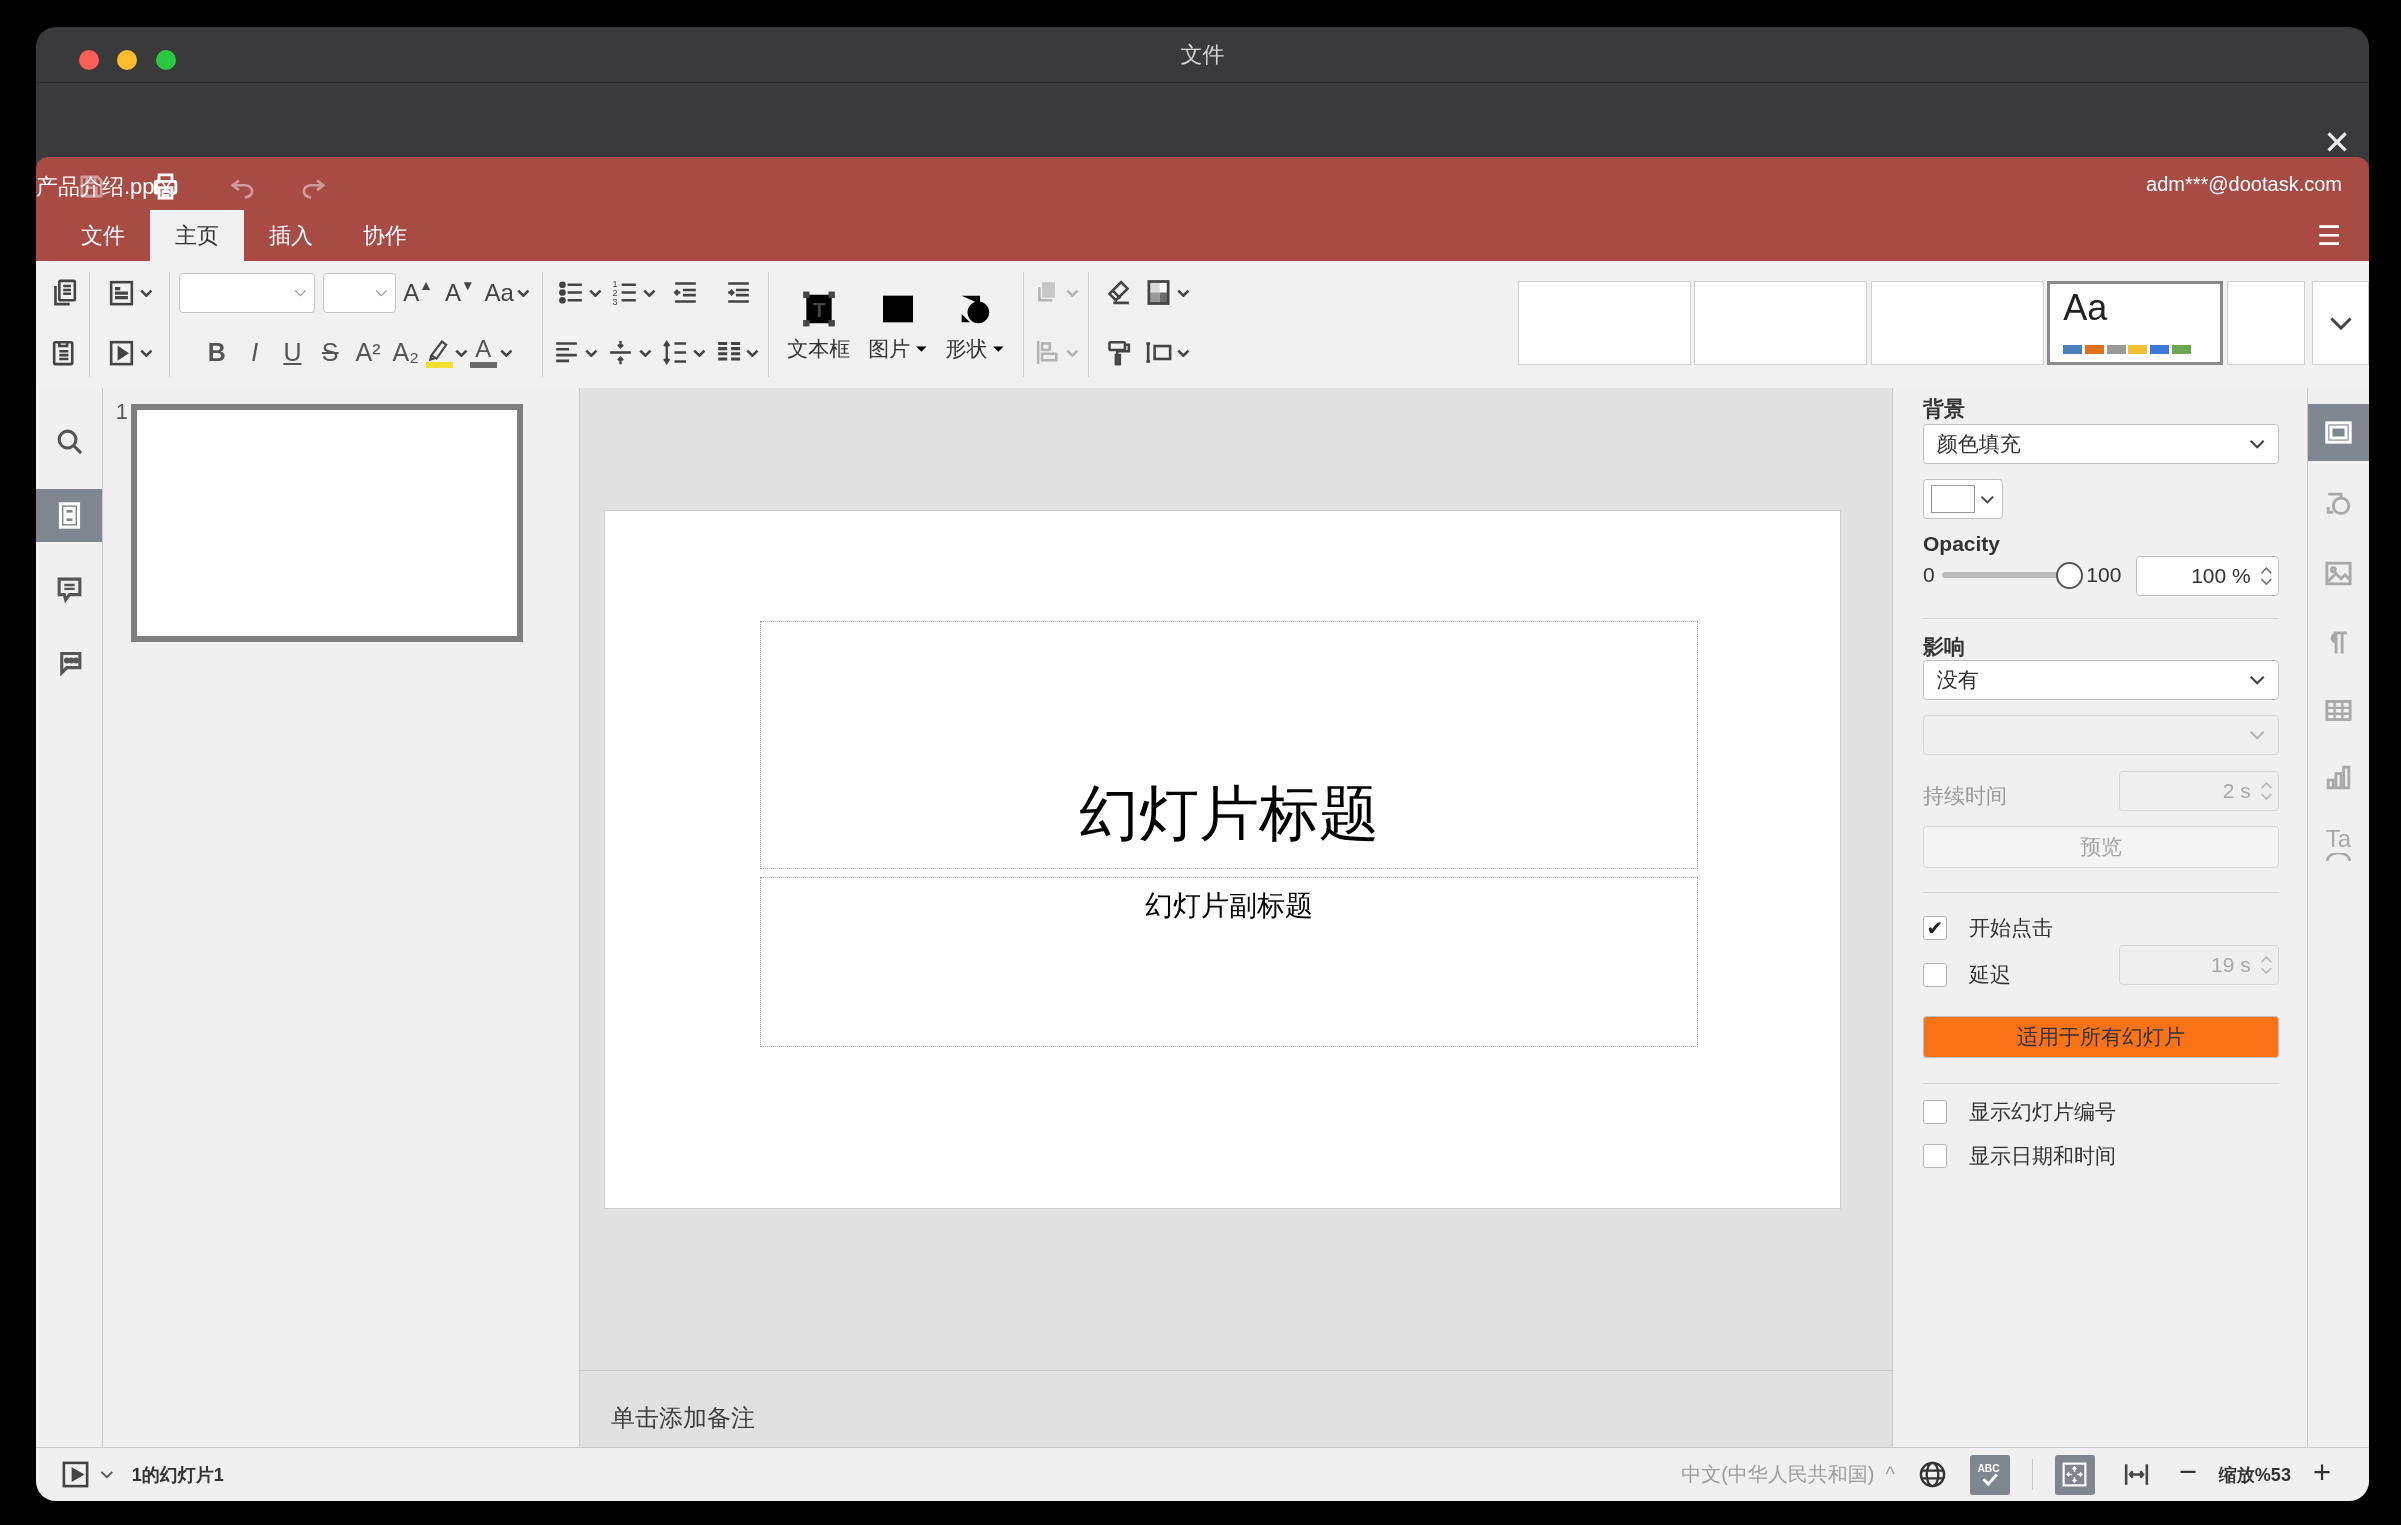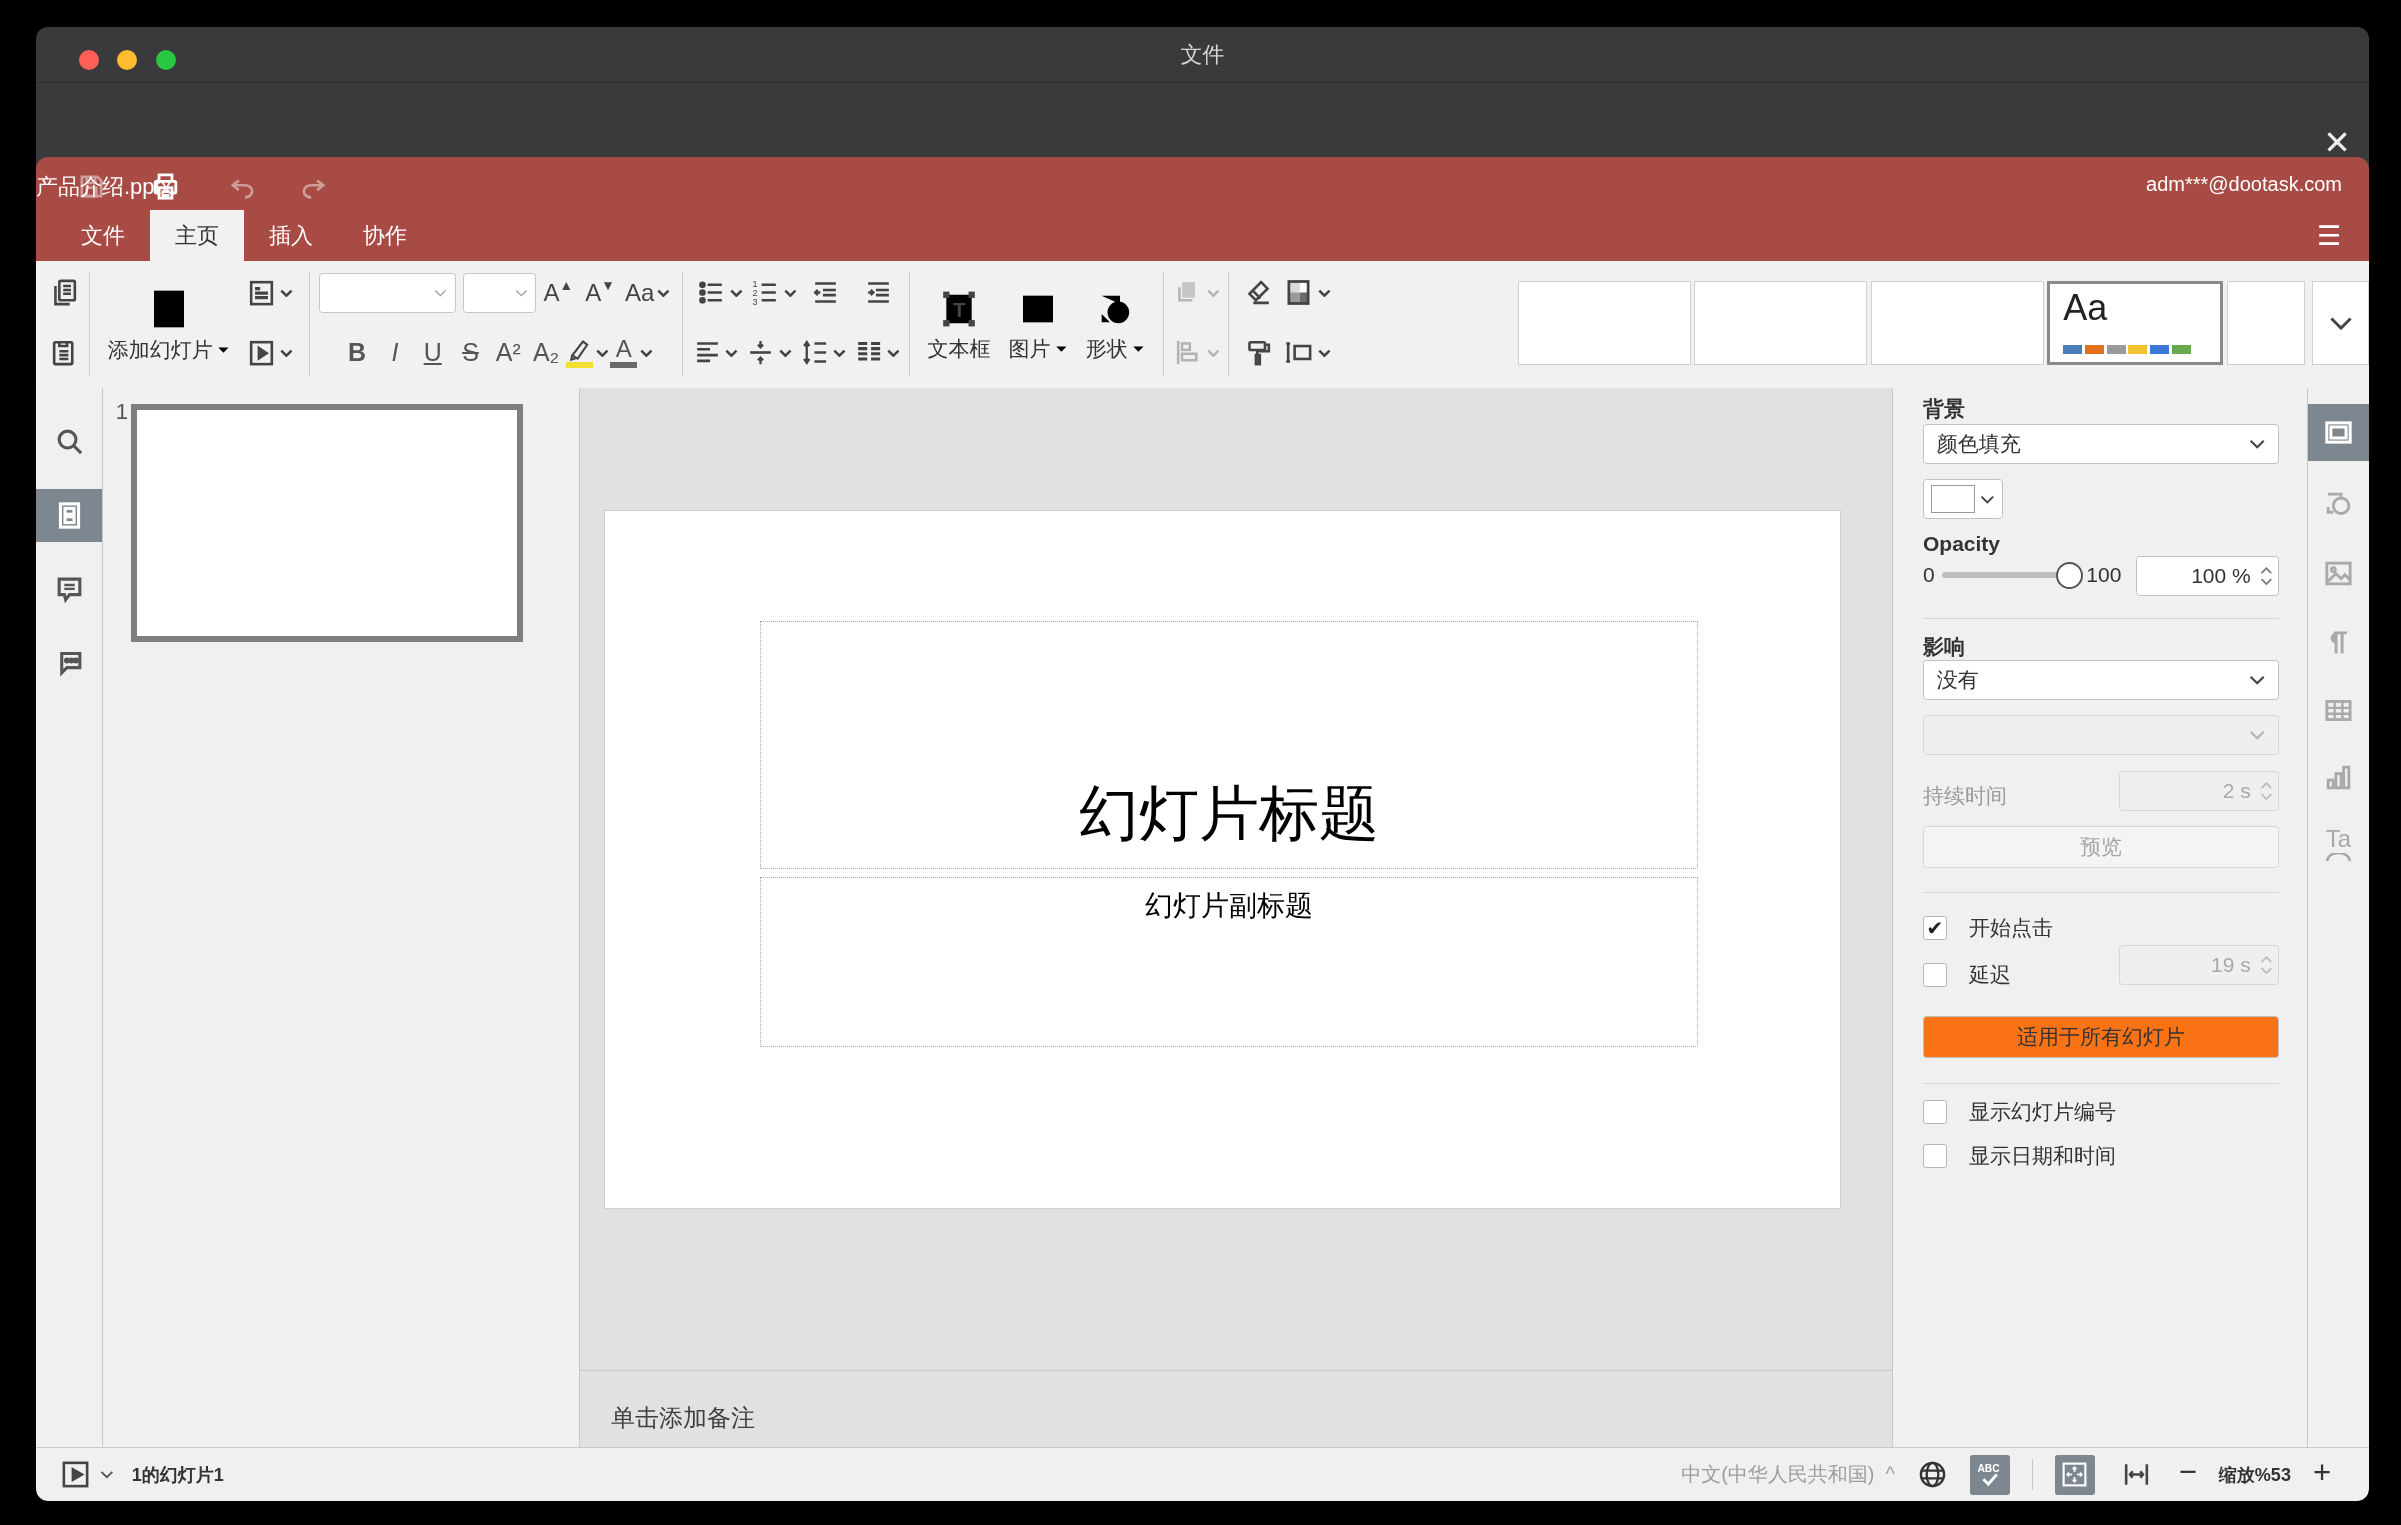--- a/index.html
+++ b/index.html
@@ -1,21 +1,21 @@
 <!DOCTYPE html>
 <html style="font-size:14.6px"><head>
 <meta charset="utf-8">
 <style>
   html,body{margin:0;padding:0;background:#000;width:2401px;height:1526px;overflow:hidden;
     font-family:"Liberation Sans","DejaVu Sans",sans-serif;-webkit-font-smoothing:antialiased;}
   .abs{position:absolute}
   .ic{display:flex;align-items:center;justify-content:center}
   svg{display:block}
   
-  #window{left:36px;top:27px;width:2333px;height:1474px;background:#3a3a3c;border-radius:12px;overflow:hidden}
+  #window{left:36px;top:27px;width:2333px;height:1474px;background:#3a3a3c;border-radius:20px;overflow:hidden}
   #titlebar{left:0;top:0;right:0;height:55px;border-bottom:0.9px solid #2b2b2d}
   .light{width:20px;height:20px;border-radius:50%;top:23px}
   #win-title{left:0;right:0;top:0;height:55px;text-align:center;line-height:55px;color:#d6d6d6;font-size:22px}
   #close-x{right:11px;top:94px;width:42px;height:42px;color:#ececec;font-size:33px;cursor:default}
   
   #redhdr{left:0;top:130px;right:0;height:104px;background:#a94b45;border-radius:12px 12px 0 0}
   .rico{position:absolute;top:11px;width:40px;height:36px}
   .rico svg{stroke:#fff;fill:none;stroke-width:2.2}
   .dim45{opacity:.45}
   #doc-title{left:0;right:0;top:14.6px;text-align:left;color:#fff;font-size:22px}
@@ -166,32 +166,20 @@
       <div class="btn">
         <svg width="31" height="31" viewBox="0 0 24 24">
             <rect x="4" y="4" width="14" height="17" rx="1"></rect>
             <path d="M8 4h6v3H8z" fill="#f1f1f1"></path>
             <path d="M8 11h7M8 14h7M8 17h7"></path>
           </svg>
       </div>
     </div>
     <div class="vsep"></div>
 
-    <div class="bigbtn">
-      <svg width="40" height="44" viewBox="0 0 24 26">
-          <rect x="3" y="2" width="18" height="22"></rect>
-          <path d="M12 8v10M7 13h10" stroke-width="2.6"></path>
-        </svg>
-      <div class="tb-row">
-          <span>添加幻灯片</span>
-        <svg class="chv" width="12.8" height="8.2" viewBox="0 0 10 6">
-            <path d="M1 1l4 4 4-4"></path>
-          </svg>
-        </div>
-    </div>
     <div class="tb-col" style="padding:0 7.3px">
       <div class="btn">
         <svg width="31" height="31" viewBox="0 0 24 24">
             <rect x="4" y="4" width="16" height="17"></rect>
             <path d="M7 9h4M7 12.5h10M7 16h10" stroke-width="2.4"></path>
           </svg>
         <svg class="chv" width="12.8" height="8.2" viewBox="0 0 10 6">
             <path d="M1 1l4 4 4-4"></path>
           </svg>
       </div>

